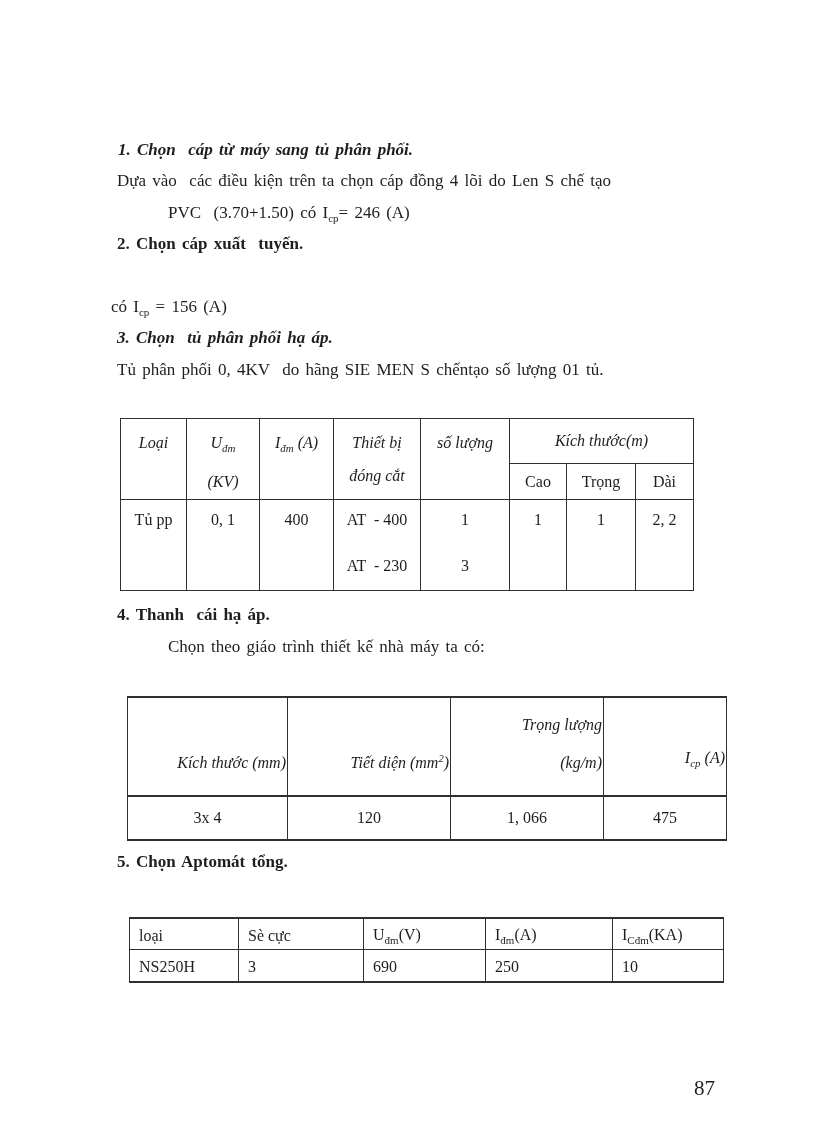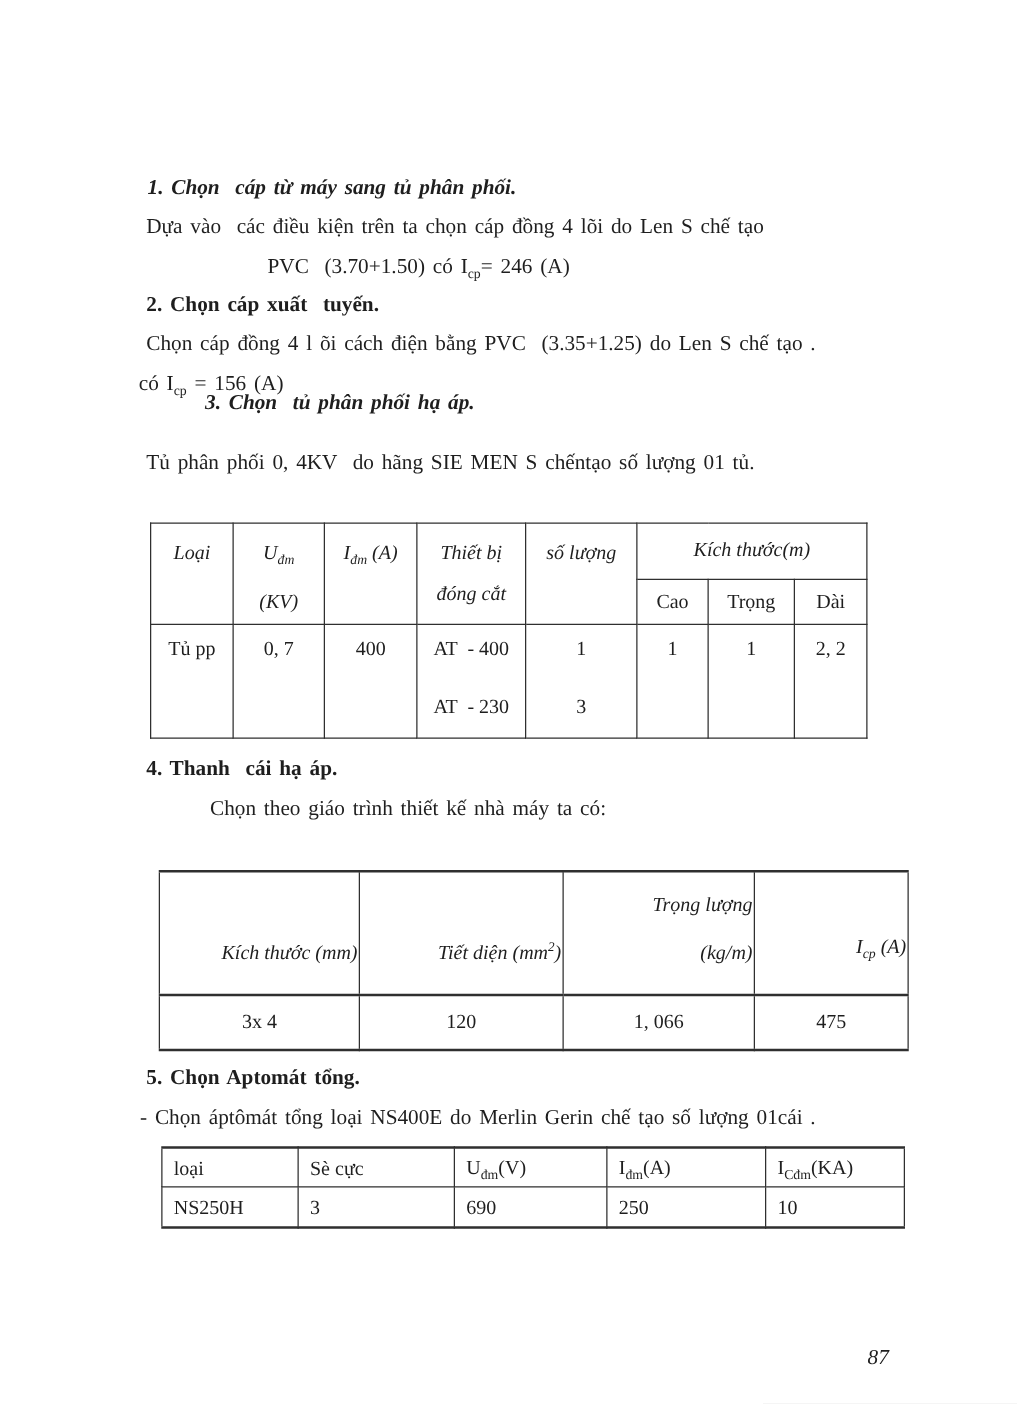--- a/index.html
+++ b/index.html
@@ -38,36 +38,35 @@
       padding-bottom:13px;line-height:38px;border-bottom:2.5px solid #2f2f2f;}
   .t2 .dc{height:40px;text-align:center;vertical-align:middle;line-height:20px;}
 
   
   .t3{left:129px;top:917px;width:594px;border:1px solid #2f2f2f;
       border-top:2px solid #2f2f2f;border-bottom:2px solid #2f2f2f;}
   .t3 td{text-align:left;padding:3px 0 0 9px;vertical-align:middle;}
   .t3 .hc{height:27px;}
   .t3 .dc{height:28px;}
 
-  .pageno{font-size:17px;font-style:italic;}
+  .pageno{font-size:21px;}
 </style>
 </head>
 <body>
 
 <div class="page">
 
   <div class="abs hd it" style="left:118px;top:140px;">1. Chọn  cáp từ máy sang tủ phân phối.</div>
   <div class="abs body-txt" style="left:117px;top:171px;">Dựa vào  các điều kiện trên ta chọn cáp đồng 4 lõi do Len S chế tạo</div>
-  <div class="abs body-txt" style="left:168px;top:203px;margin-left:46px;"><span>PVC  (3.70+1.50) có I</span><span class="sub">cp</span><span>= 246 (A)</span></div>
+  <div class="abs body-txt" style="left:168px;top:203px;"><span>PVC  (3.70+1.50) có I</span><span class="sub">cp</span><span>= 246 (A)</span></div>
 
   <div class="abs hd" style="left:117px;top:234px;">2. Chọn cáp xuất  tuyến.</div>
-  <div class="abs body-txt" style="left:117px;top:265px;">Chọn cáp đồng 4 l õi cách điện bằng PVC  (3.35+1.25) do Len S chế tạo .</div>
   <div class="abs body-txt" style="left:111px;top:297px;"><span>có I</span><span class="sub">cp</span><span> = 156 (A)</span></div>
 
-  <div class="abs hd it" style="left:117px;top:312px;margin-left:47px;">3. Chọn  tủ phân phối hạ áp.</div>
+  <div class="abs hd it" style="left:117px;top:328px;">3. Chọn  tủ phân phối hạ áp.</div>
   <div class="abs body-txt" style="left:117px;top:360px;">Tủ phân phối 0, 4KV  do hãng SIE MEN S chếntạo số lượng 01 tủ.</div>
 
   <table class="t t1">
     <colgroup>
       <col style="width:66px">
         <col style="width:73px">
         <col style="width:74px">
       <col style="width:87px">
         <col style="width:89px">
         <col style="width:57px">
@@ -83,21 +82,21 @@
       <td rowspan="2" class="hc"><span class="ln">số lượng</span></td>
       <td colspan="3" class="hc kt-cell">Kích thước(m)</td>
     </tr>
     <tr>
       <td class="sub-hc">Cao</td>
       <td class="sub-hc">Trọng</td>
       <td class="sub-hc">Dài</td>
     </tr>
     <tr>
       <td class="dc">Tủ pp</td>
-      <td class="dc">0, 7</td>
+      <td class="dc">0, 1</td>
       <td class="dc">400</td>
       <td class="dc"><div>AT  - 400</div><div class="ln2">AT  - 230</div></td>
       <td class="dc"><div>1</div><div class="ln2">3</div></td>
       <td class="dc">1</td>
       <td class="dc">1</td>
       <td class="dc">2, 2</td>
     </tr>
     </tbody>
   </table>
 
@@ -121,21 +120,20 @@
     <tr>
       <td class="dc">3x 4</td>
       <td class="dc">120</td>
       <td class="dc">1, 066</td>
       <td class="dc">475</td>
     </tr>
     </tbody>
   </table>
 
   <div class="abs hd" style="left:117px;top:852px;">5. Chọn Aptomát tổng.</div>
-  <div class="abs body-txt" style="left:112px;top:884px;">- Chọn áptômát tổng loại NS400E do Merlin Gerin chế tạo số lượng 01cái .</div>
 
   <table class="t t3">
     <colgroup>
       <col style="width:109px">
         <col style="width:125px">
         <col style="width:122px">
       <col style="width:127px">
         <col style="width:111px">
     </colgroup>
     <tbody>

